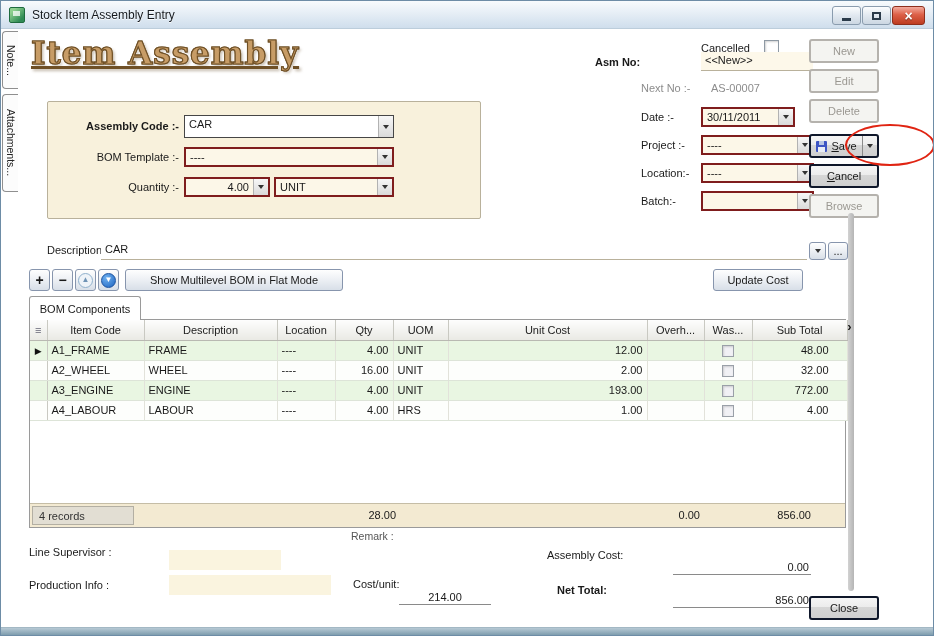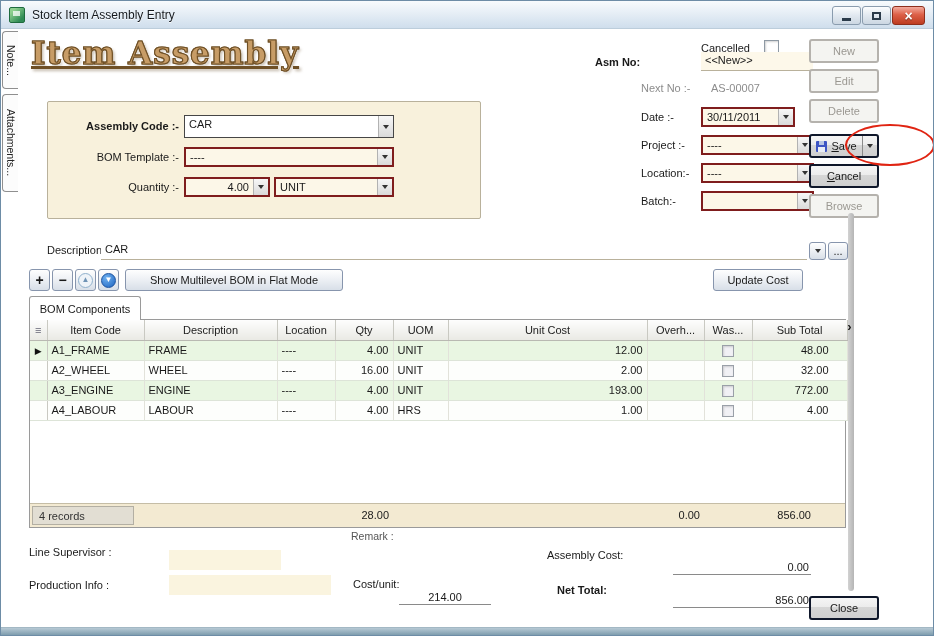--- a/index.html
+++ b/index.html
@@ -108,21 +108,21 @@
   .gridchk { display:inline-block; width:12px; height:12px; background:#f1f1f5;
              border:1px solid #9aa0a8; box-shadow:inset 1px 1px 2px rgba(0,0,0,.15);
              vertical-align:middle; }
   .chk { text-align:center; }
   .grid-footer { position:absolute; left:0; right:0; bottom:0; height:24px;
                  background:#f3ead2; border-top:1px solid #c5bda6; }
   .records-box { position:absolute; left:2px; top:2px; width:102px; height:19px;
                  background:#e2ded3; border:1px solid #b3afa3; display:flex; align-items:center;
                  padding-left:6px; color:#333; }
   .ftot { position:absolute; top:5px; text-align:right; }
-  .ftot.qty { left:307px; width:52px; }
+  .ftot.qty { left:314px; width:52px; }
   .ftot.overh { left:619px; width:51px; }
   .ftot.sub { left:722px; width:77px; }
 
   
   .beige-box { position:absolute; background:#faf4df; }
   .uline-val { position:absolute; border-bottom:1px solid #8a8a8a; padding:0 2px 1px; }
 
   
   .act-btn { position:absolute; left:808px; width:70px; height:24px; border-radius:3px;
              font-size:11px; display:flex; align-items:center; justify-content:center;

